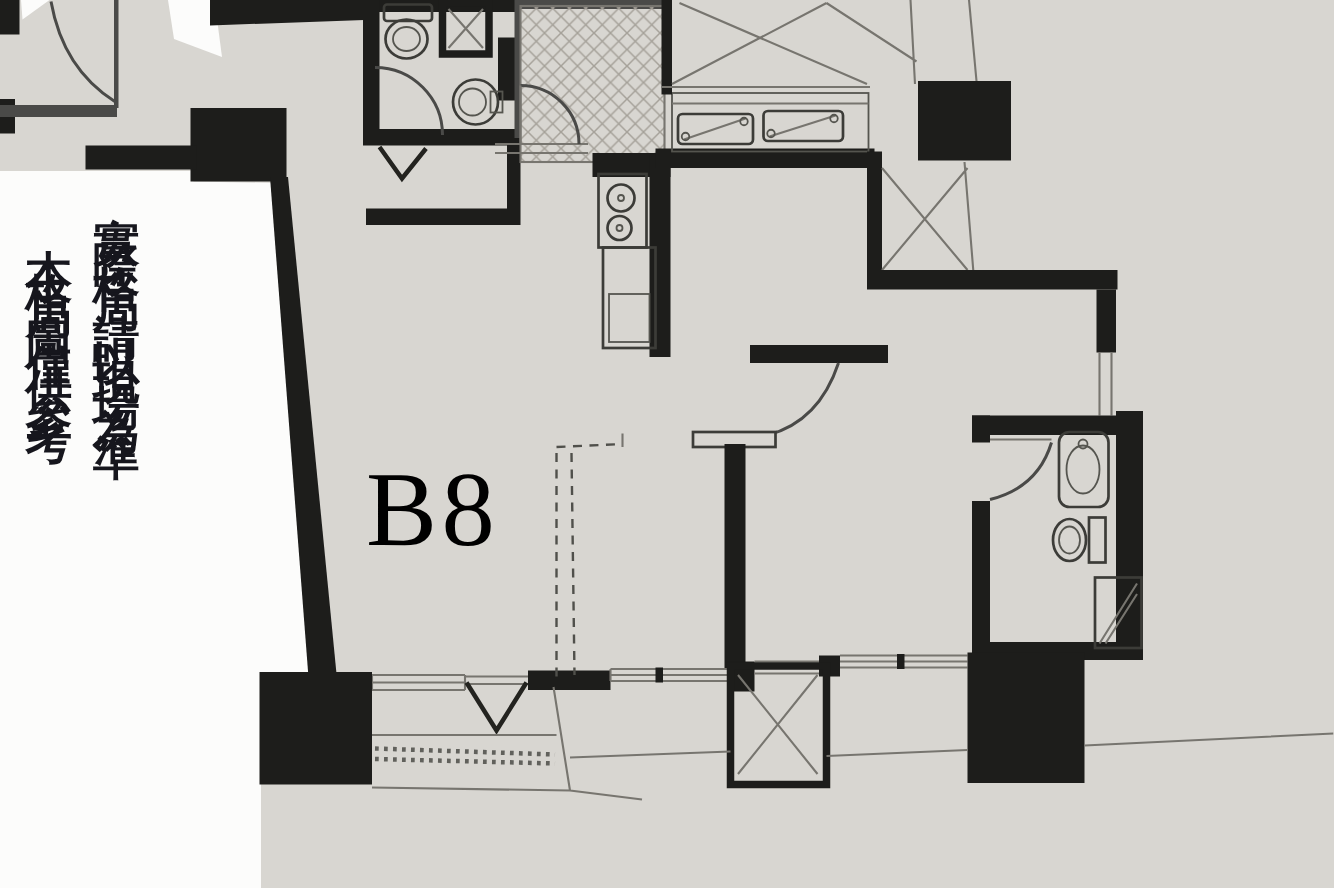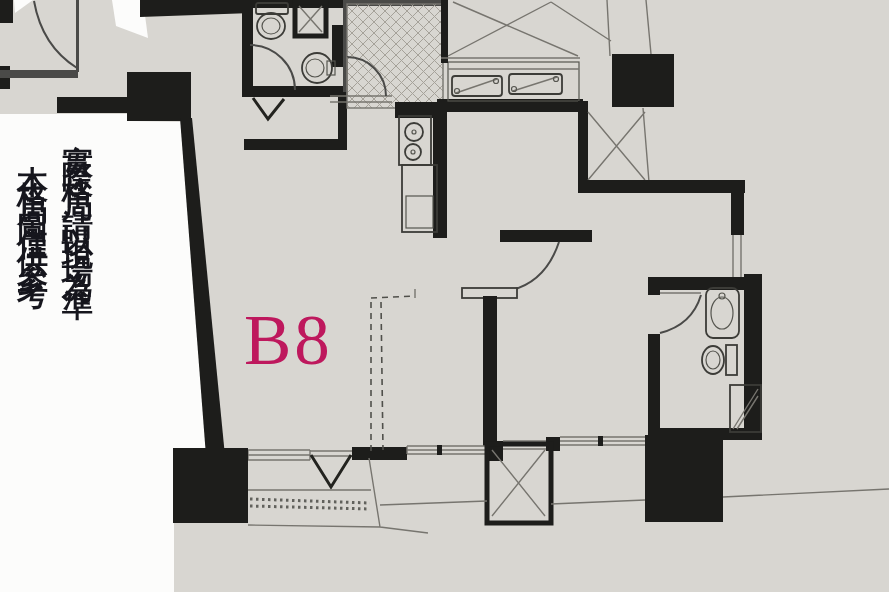--- a/index.html
+++ b/index.html
@@ -29,21 +29,21 @@
     position:absolute;writing-mode:vertical-rl;text-orientation:upright;
     font-weight:bold;font-size:31px;letter-spacing:16px;line-height:34px;
     color:var(--text,#16161d);white-space:nowrap;
     font-family:"Liberation Sans","DejaVu Sans",sans-serif;
   }
   .col1{left:15px;top:141px;}
   .col2{left:60px;top:120px;}
   .unit-label{
     position:absolute;left:244px;top:300px;
     font-family:"Liberation Serif","DejaVu Serif",serif;
-    font-size:71px;font-weight:400;color:#be185d;letter-spacing:3px;
+    font-size:71px;font-weight:400;color:#000000;letter-spacing:3px;
   }
 </style>
 </head>
 <body>
 
 <svg width="889" height="592" viewBox="0 0 889 592">
   <defs>
     <pattern id="hatch" width="11" height="11" patternUnits="userSpaceOnUse">
       <path d="M0 0 L11 11 M11 0 L0 11" class="hx"></path>
     </pattern>

